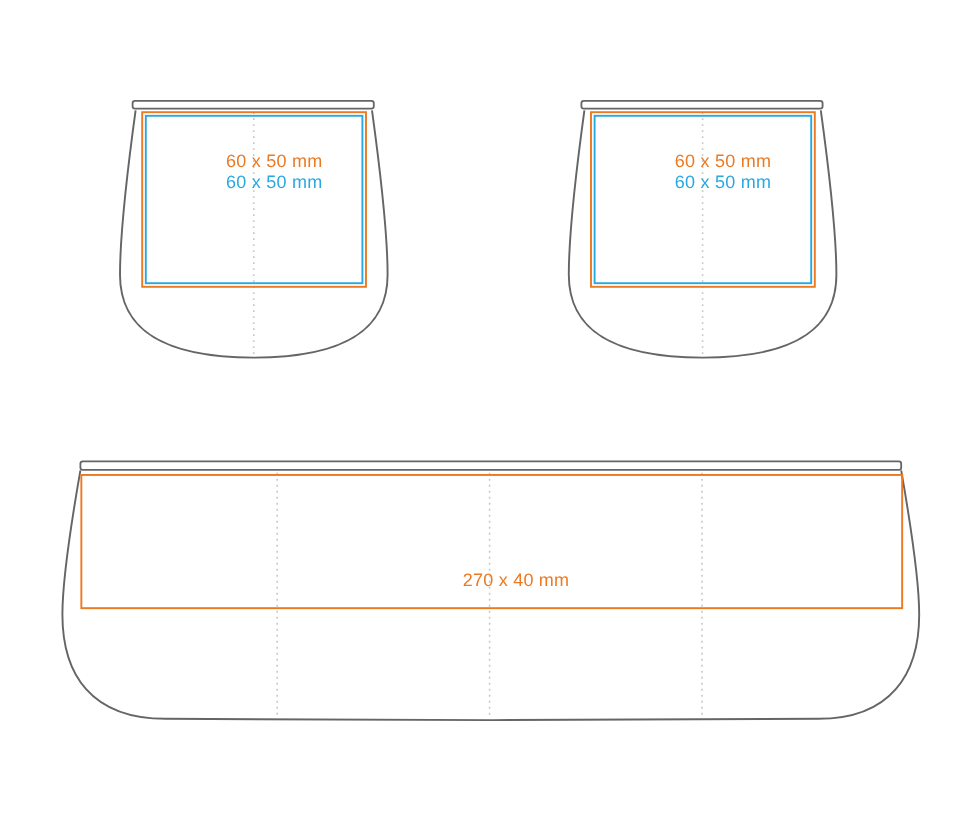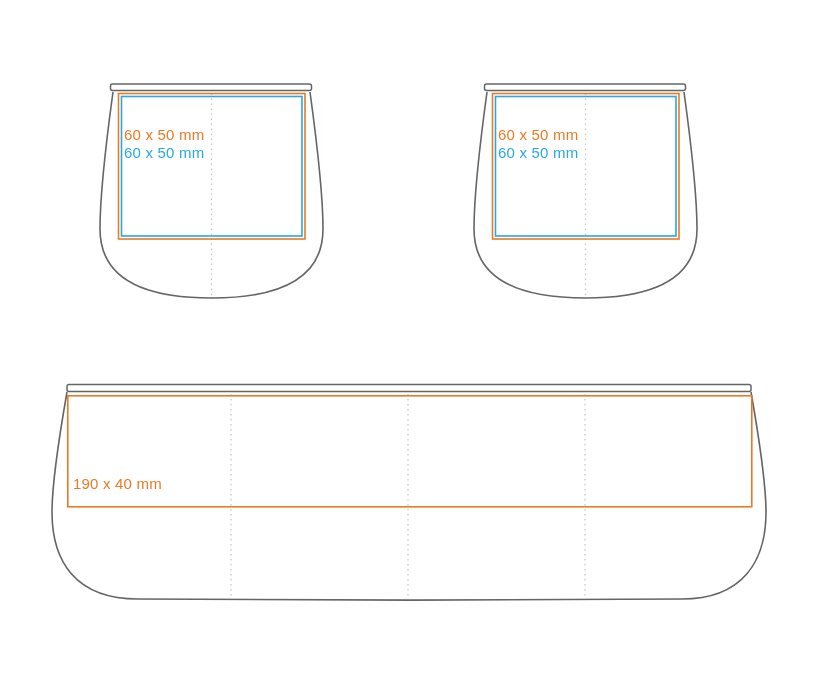--- a/index.html
+++ b/index.html
@@ -34,20 +34,21 @@
   .stroke-outline { stroke: var(--outline); stroke-width: 1.6; fill: none; }
   .rim            { stroke: var(--outline); stroke-width: 1.5; fill: #fff; }
   .stroke-orange  { stroke: var(--orange);  stroke-width: 1.6; fill: none; }
   .stroke-blue    { stroke: var(--blue);    stroke-width: 1.6; fill: none; }
   .guide-line     { stroke: var(--guide);   stroke-width: 1.3; fill: none;
                     stroke-dasharray: 1.6 3.4; }
 
   
   .label-block {
     position: absolute; left: 0; right: 0;
+    text-align: center;
     font-size: 15px; line-height: 17.5px;
     letter-spacing: 0.2px;
     pointer-events: none;
     white-space: nowrap;
     margin-left: 16px;
   }
   .cup-label  { top: 43px; transform: translateX(9px); }
   .wrap-label { top: 95px; transform: translateX(17px); }
   .txt-orange { color: var(--orange); }
   .txt-blue   { color: var(--blue); }
@@ -88,17 +89,17 @@
   <div class="figure" id="wrap">
     <svg width="730" height="224" viewBox="0 0 730 224">
       <path class="stroke-outline" d="M 27 12 C 20 52 12 100 12 132 C 12 182 36 219 98 219 C 192 220.5 548 220.5 642 219 C 702 219 726 182 726 132 C 726 100 718 52 711 12"></path>
       <line class="guide-line" x1="191" y1="4" x2="191" y2="219"></line>
       <line class="guide-line" x1="368" y1="4" x2="368" y2="219"></line>
       <line class="guide-line" x1="545" y1="4" x2="545" y2="219"></line>
       <rect class="rim" x="27" y="4.5" width="684" height="7" rx="2"></rect>
       <rect class="stroke-orange" x="27.8" y="15.8" width="684" height="111"></rect>
     </svg>
     <div class="label-block wrap-label">
-      <div class="txt-orange">190 x 40 mm</div>
+      <div class="txt-orange">270 x 40 mm</div>
     </div>
   </div>
 
 </div>
 
 </body></html>

